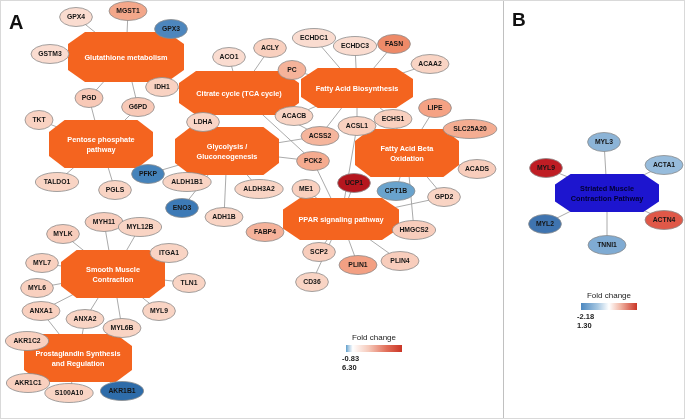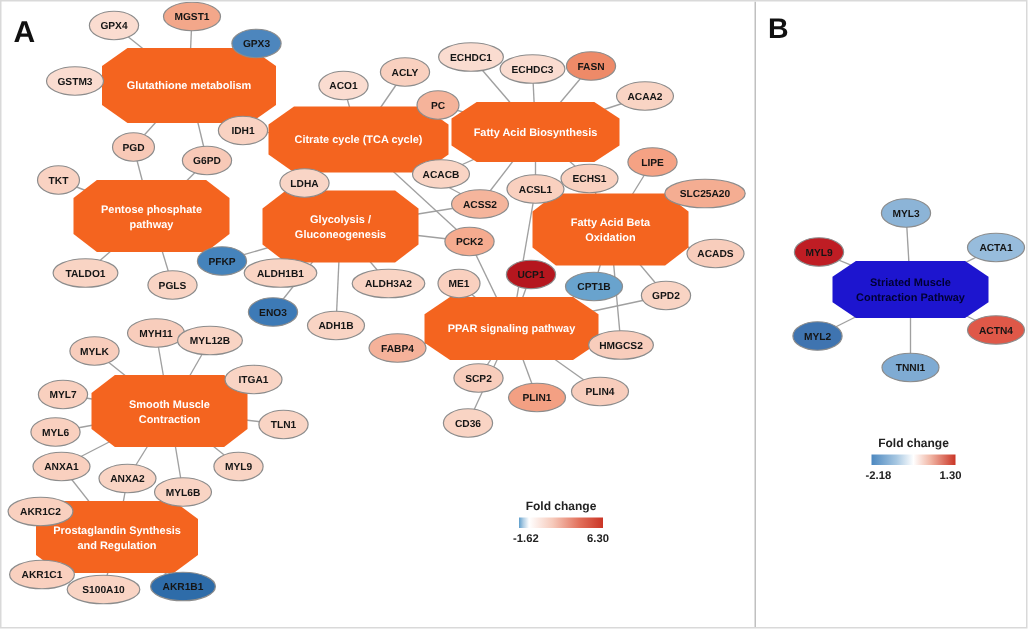--- a/index.html
+++ b/index.html
@@ -7,25 +7,25 @@
   .figure { position:relative; width:685px; height:419px; background:#ffffff;
             border:1px solid #d9d9d9; overflow:hidden; }
   .panel-label { position:absolute; font-weight:bold; color:#111; }
   #label-a { left:8px; top:10px; font-size:20px; }
   #label-b { left:511px; top:8px; font-size:19px; }
   #net { position:absolute; left:0; top:0; }
   .divider { position:absolute; left:502px; top:0; width:1px; height:419px; background:#c0c0c0; }
   .legend { position:absolute; width:66px; }
   #legend-a { left:340px; top:332px; }
   #legend-b { left:575px; top:290px; }
-  .legend-title { font-size:8px; font-weight:bold; color:#222; text-align:center; margin-bottom:3px; }
+  .legend-title { font-size:8px; font-weight:normal; color:#222; text-align:center; margin-bottom:3px; }
   .legend-bar { height:7px; width:56px; margin:0 auto; }
   #legend-a .legend-bar { background:linear-gradient(to right,#5f9fcc 0%,#aecde4 5%,#ffffff 12%,#f6cabb 40%,#e2705b 72%,#ca3526 100%); }
   #legend-b .legend-bar { background:linear-gradient(to right,#4c88c0 0%,#a8c8e2 30%,#ffffff 50%,#f1b7a6 70%,#ca3526 100%); }
-  .legend-scale { display:flex; justify-content:space-between; font-size:7.5px; font-weight:bold; color:#222; margin-top:2px; padding:0 1px; }
+  .legend-scale { display:flex; justify-content:space-between; font-size:7.5px; font-weight:bold; color:#222; margin-top:2px; padding:0 1px;flex-direction:column; }
   text { font-family:"Liberation Sans", sans-serif; }
 </style>
 </head>
 <body>
 
 <div class="figure">
   <svg id="net" width="685" height="419" viewBox="0 0 685 419">
       <g>
         <line x1="125" y1="56" x2="75" y2="16" stroke="#a0a0a0" stroke-width="0.9"></line>
         <line x1="125" y1="56" x2="127" y2="10" stroke="#a0a0a0" stroke-width="0.9"></line>
@@ -402,21 +402,21 @@
 
   <div class="panel-label" id="label-a">A</div>
   <div class="panel-label" id="label-b">B</div>
 
   <div class="divider"></div>
 
   <div class="legend" id="legend-a">
     <div class="legend-title">Fold change</div>
     <div class="legend-bar"></div>
     <div class="legend-scale">
-      <span>-1.62</span>
+      <span>-0.83</span>
       <span>6.30</span>
     </div>
   </div>
 
   <div class="legend" id="legend-b">
     <div class="legend-title">Fold change</div>
     <div class="legend-bar"></div>
     <div class="legend-scale">
       <span>-2.18</span>
       <span>1.30</span>

